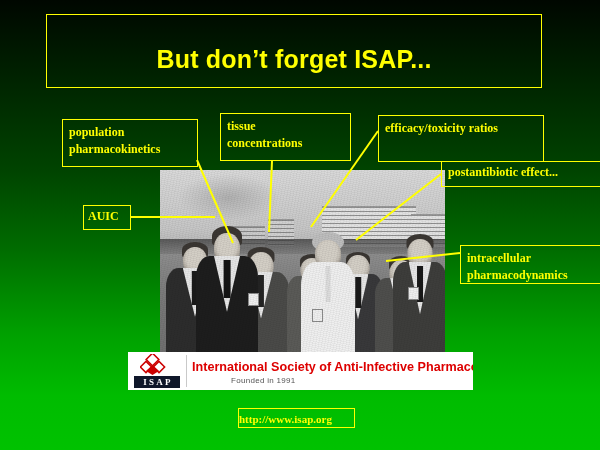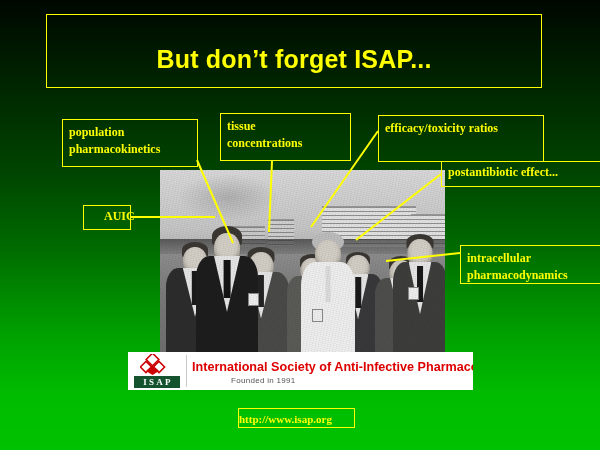--- a/index.html
+++ b/index.html
@@ -58,21 +58,21 @@
     font-weight: bold;
     font-size: 12px;
     line-height: 17px;
     padding: 4px 5px 4px 6px;
     white-space: pre-line;
   }
   #c-poppk      { left: 62px;  top: 119px; width: 136px; height: 48px; }
   #c-tissue     { left: 220px; top: 113px; width: 131px; height: 48px; }
   #c-efficacy   { left: 378px; top: 115px; width: 166px; height: 47px; }
   #c-postab     { left: 441px; top: 161px; width: 172px; height: 26px; padding-top: 2px;}
-  #c-auic       { left: 83px;  top: 205px; width: 48px;  height: 25px; padding: 2px 20px; }
+  #c-auic       { left: 83px;  top: 205px; width: 48px;  height: 25px; padding: 2px 4px; }
   #c-intracell  { left: 460px; top: 245px; width: 152px; height: 39px; }
 
   
   #leaders {
     position: absolute;
     left: 0; top: 0;
     width: 600px; height: 450px;
     pointer-events: none;
   }
 
@@ -197,21 +197,21 @@
   }
   #logo-diamonds {
     position: absolute;
     left: 6px; top: 0px;
     width: 26px; height: 22px;
   }
   #logo-wordmark {
     position: absolute;
     left: 0; bottom: 0;
     width: 46px; height: 12px;
-    background: #14532d;
+    background: #0f172a;
     color: #ffffff;
     font-family: "Liberation Serif", serif;
     font-weight: bold;
     font-size: 9px;
     line-height: 12px;
     letter-spacing: 2.2px;
     text-align: center;
     text-indent: 2px;
   }
   #banner-rule {

